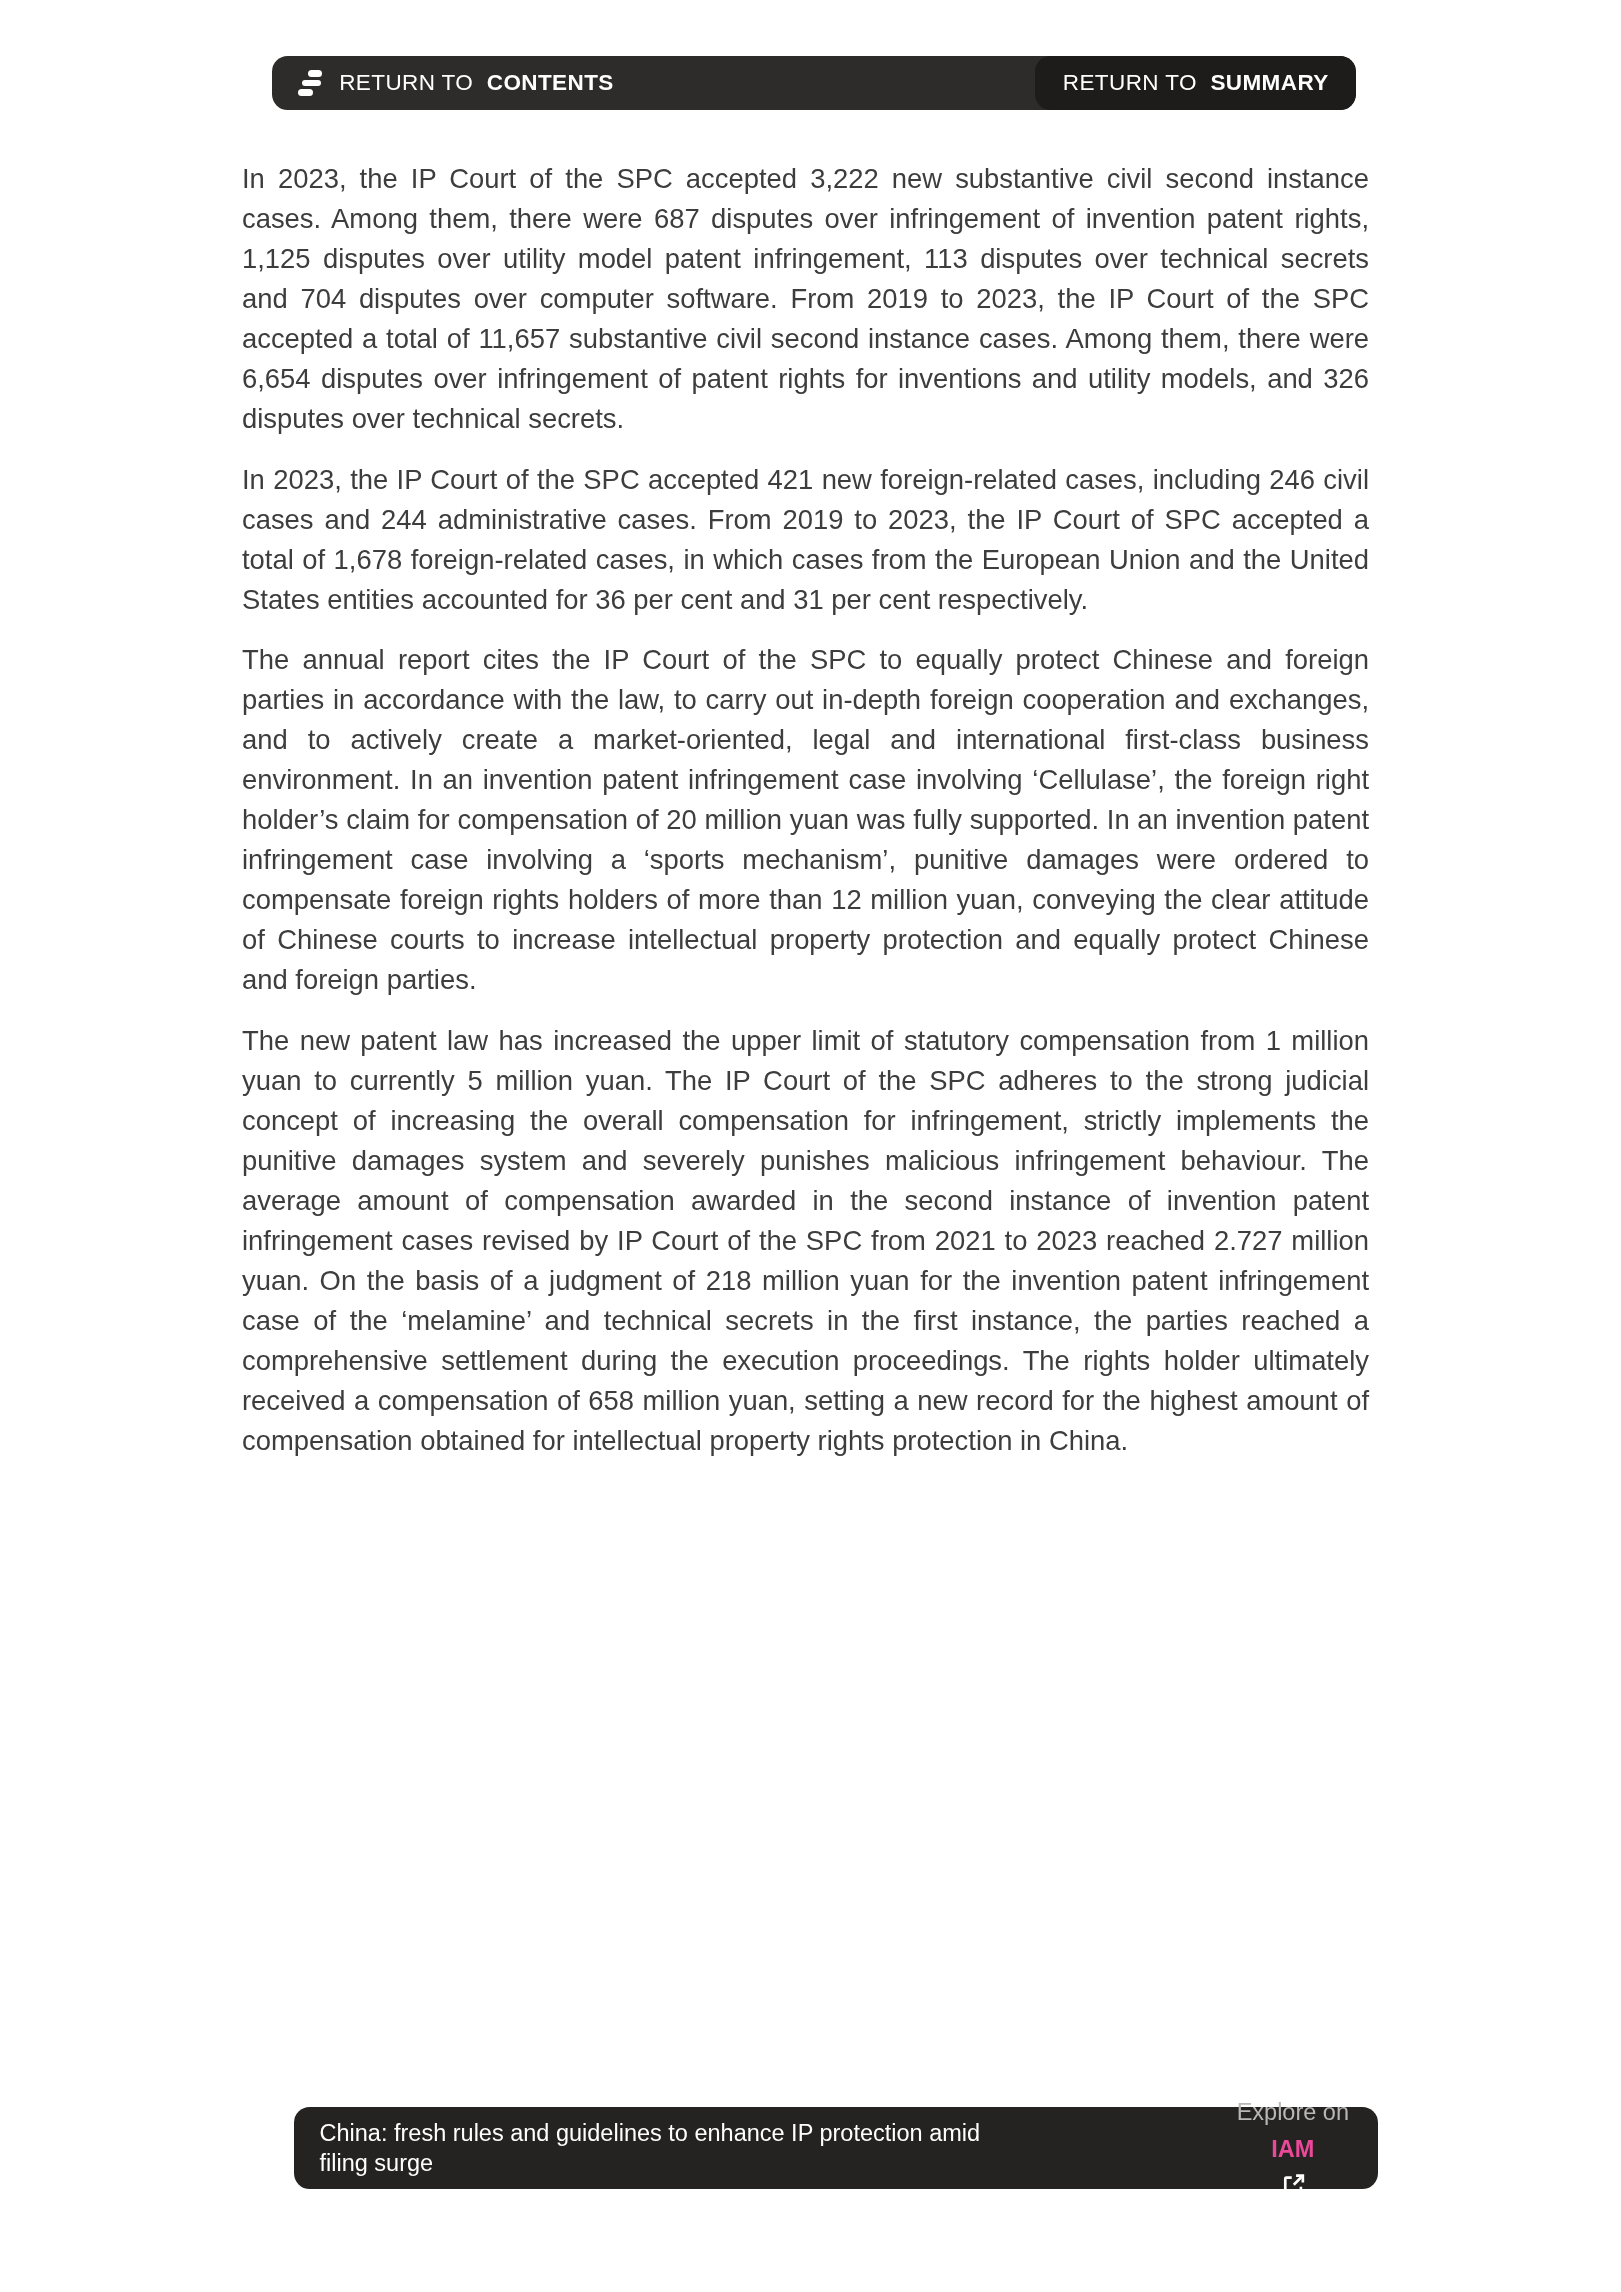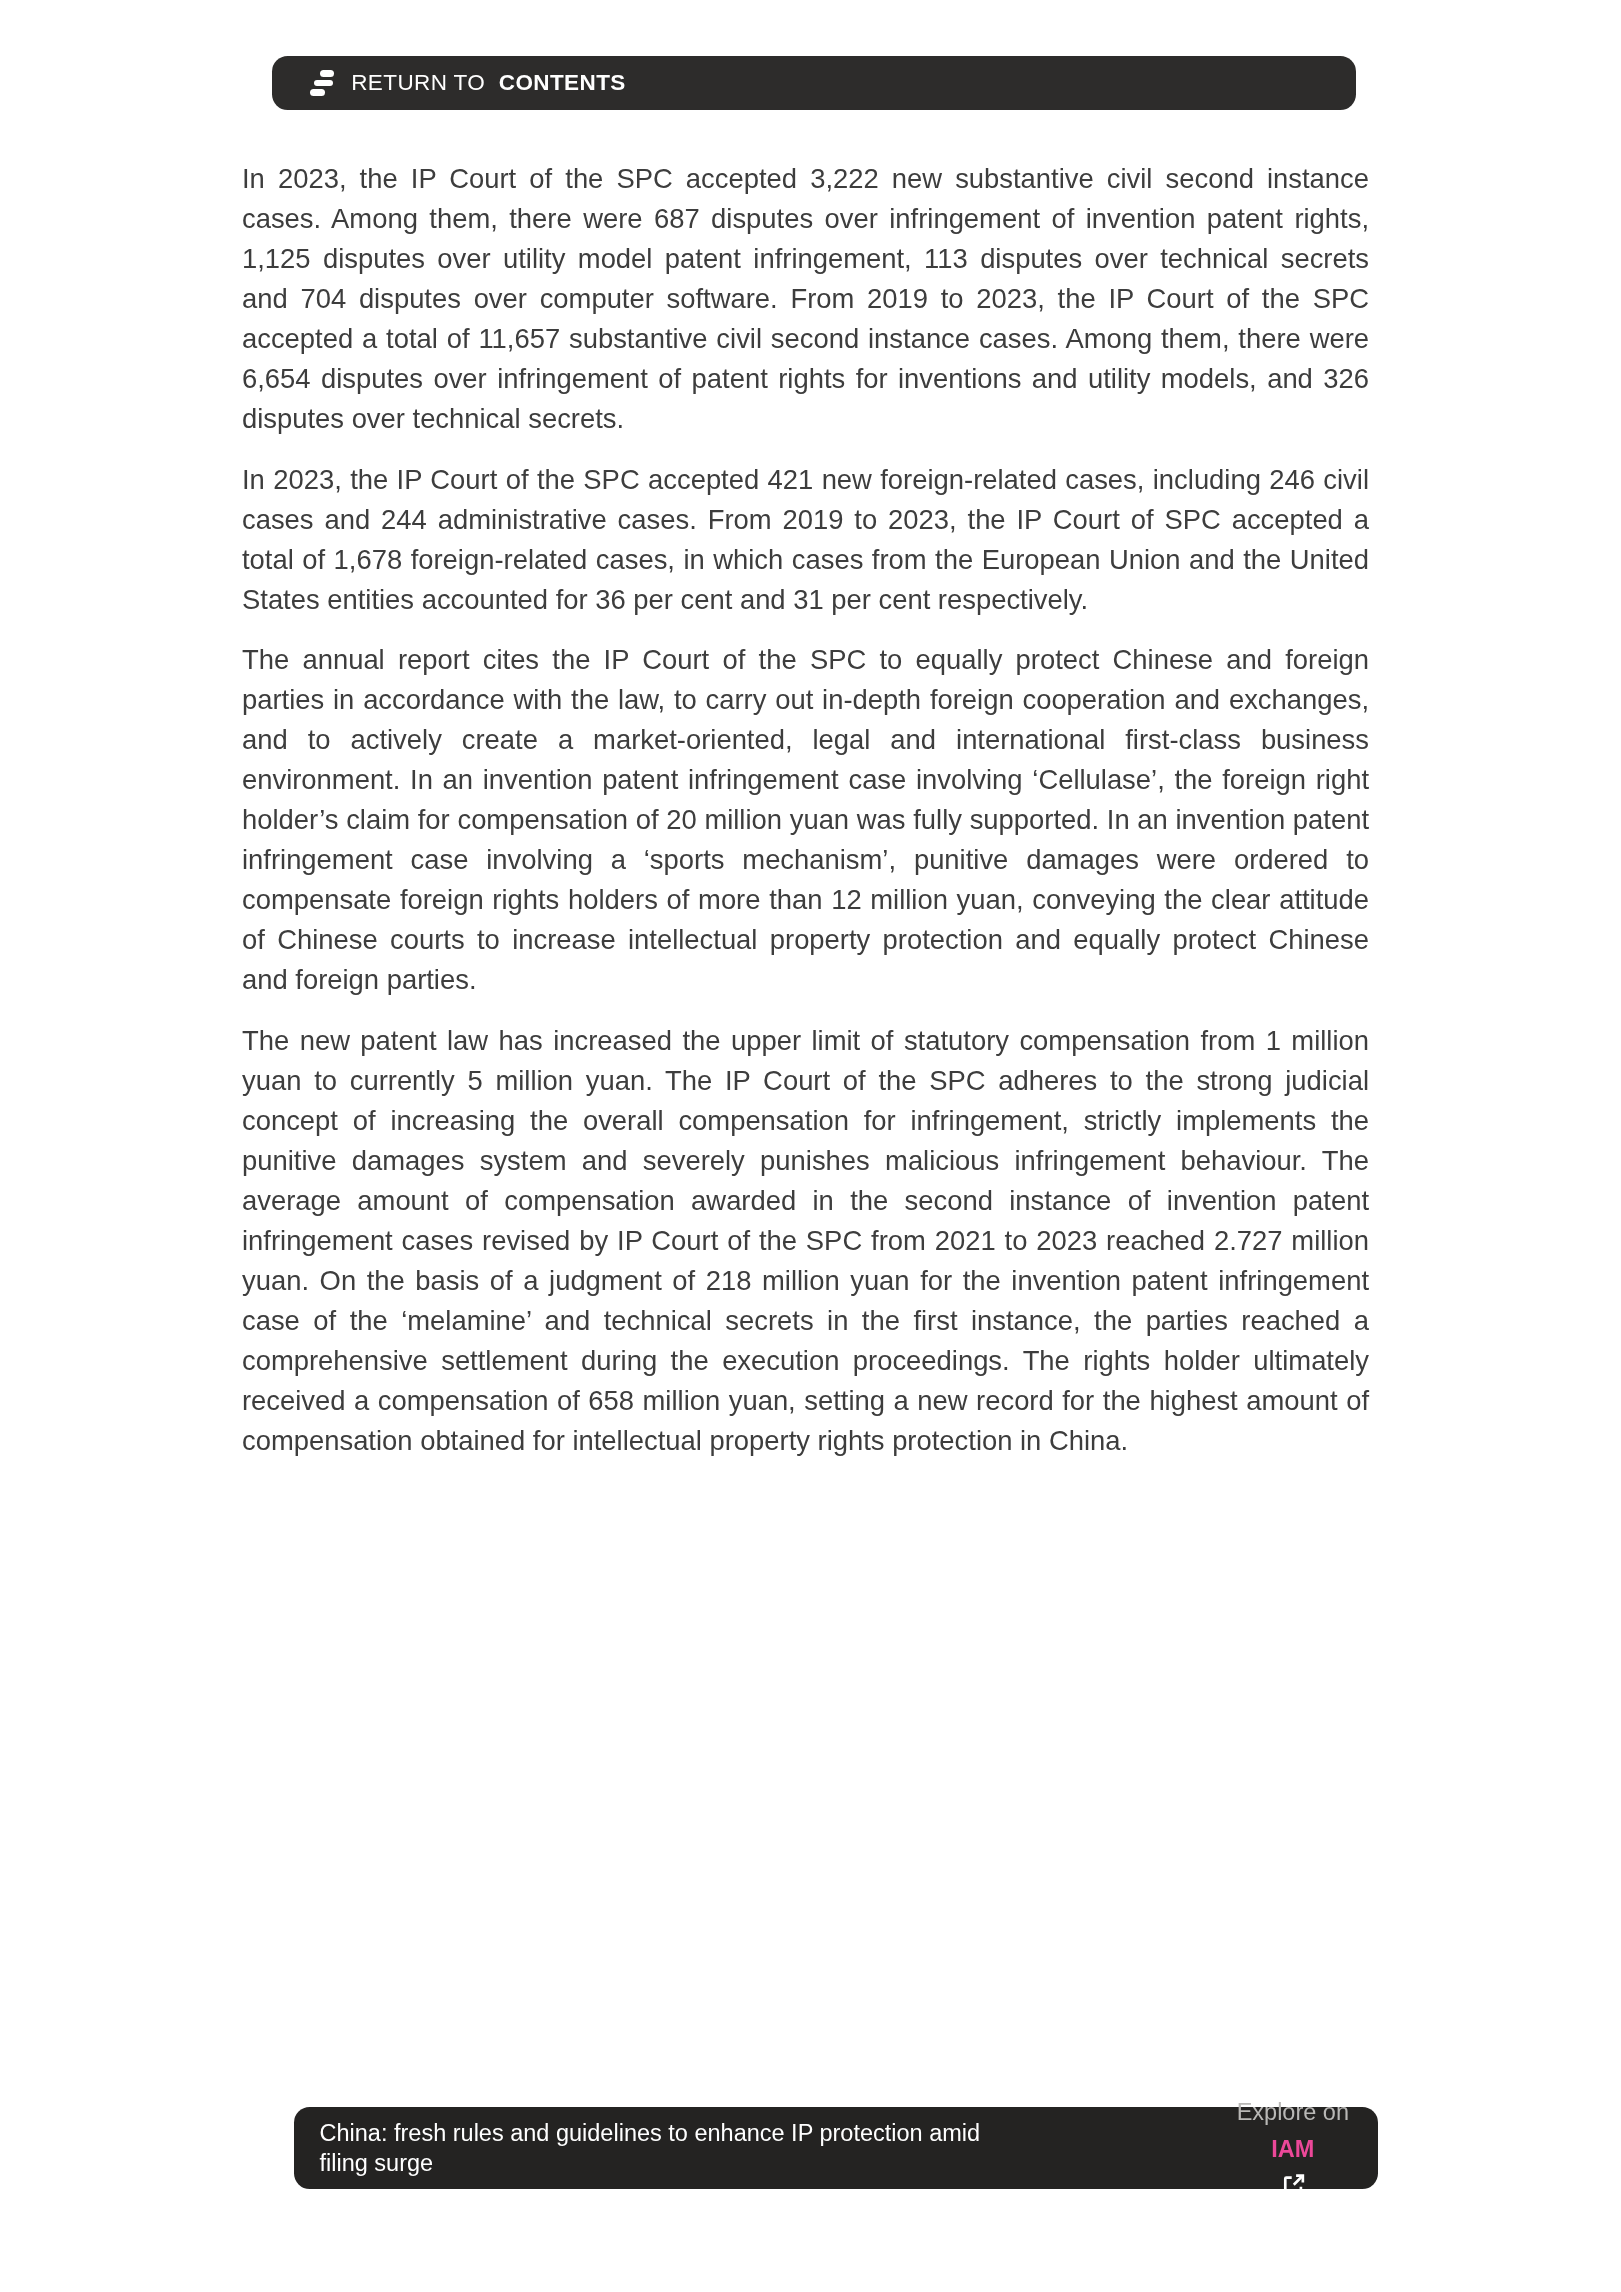--- a/index.html
+++ b/index.html
@@ -19,21 +19,21 @@
     background: #2d2c2b;
     border-radius: 15.7px;
     display: flex;
     align-items: center;
     justify-content: space-between;
     overflow: hidden;
   }
   .topbar-left {
     display: flex; align-items: center;
     gap: 15.7px;
-    padding-left: 38px;
+    padding-left: 26px;
     color: #ffffff;
     font-size: 22.5px;
     letter-spacing: 0.4px;
     cursor: pointer;
   }
   .logo-mark { width: 25.5px; height: 31px; display: flex; flex-direction: column; justify-content: center; gap: 2.9px; }
   .logo-mark .bar { height: 6.9px; border-radius: 3.9px; background: #ffffff; }
   .logo-mark .bar.b1 { width: 14.7px; margin-left: 9.8px; }
   .logo-mark .bar.b2 { width: 19.6px; margin-left: 3.9px; }
   .logo-mark .bar.b3 { width: 14.7px; margin-left: 0; }
@@ -104,20 +104,26 @@
     <span class="logo-mark">
       <span class="bar b1"></span>
       <span class="bar b2"></span>
       <span class="bar b3"></span>
     </span>
     <span>
       <span class="w-regular">RETURN TO</span>
       <span class="w-bold">CONTENTS</span>
     </span>
   </div>
+  <div class="topbar-right">
+    <span>
+      <span class="w-regular">RETURN TO</span>
+      <span class="w-bold">SUMMARY</span>
+    </span>
+  </div>
 </header>
 
 <main class="content">
   <p>In 2023, the IP Court of the SPC accepted 3,222 new substantive civil second instance cases. Among them, there were 687 disputes over infringement of invention patent rights, 1,125 disputes over utility model patent infringement, 113 disputes over technical secrets and 704 disputes over computer software. From 2019 to 2023, the IP Court of the SPC accepted a total of 11,657 substantive civil second instance cases. Among them, there were 6,654 disputes over infringement of patent rights for inventions and utility models, and 326 disputes over technical secrets.</p>
   <p>In 2023, the IP Court of the SPC accepted 421 new foreign-related cases, including 246 civil cases and 244 administrative cases. From 2019 to 2023, the IP Court of SPC accepted a total of 1,678 foreign-related cases, in which cases from the European Union and the United States entities accounted for 36 per cent and 31 per cent respectively.</p>
   <p>The annual report cites the IP Court of the SPC to equally protect Chinese and foreign parties in accordance with the law, to carry out in-depth foreign cooperation and exchanges, and to actively create a market-oriented, legal and international first-class business environment. In an invention patent infringement case involving ‘Cellulase’, the foreign right holder’s claim for compensation of 20 million yuan was fully supported. In an invention patent infringement case involving a ‘sports mechanism’, punitive damages were ordered to compensate foreign rights holders of more than 12 million yuan, conveying the clear attitude of Chinese courts to increase intellectual property protection and equally protect Chinese and foreign parties.</p>
   <p>The new patent law has increased the upper limit of statutory compensation from 1 million yuan to currently 5 million yuan. The IP Court of the SPC adheres to the strong judicial concept of increasing the overall compensation for infringement, strictly implements the punitive damages system and severely punishes malicious infringement behaviour. The average amount of compensation awarded in the second instance of invention patent infringement cases revised by IP Court of the SPC from 2021 to 2023 reached 2.727 million yuan. On the basis of a judgment of 218 million yuan for the invention patent infringement case of the ‘melamine’ and technical secrets in the first instance, the parties reached a comprehensive settlement during the execution proceedings. The rights holder ultimately received a compensation of 658 million yuan, setting a new record for the highest amount of compensation obtained for intellectual property rights protection in China.</p>
 </main>
 
 <footer class="footbar">

